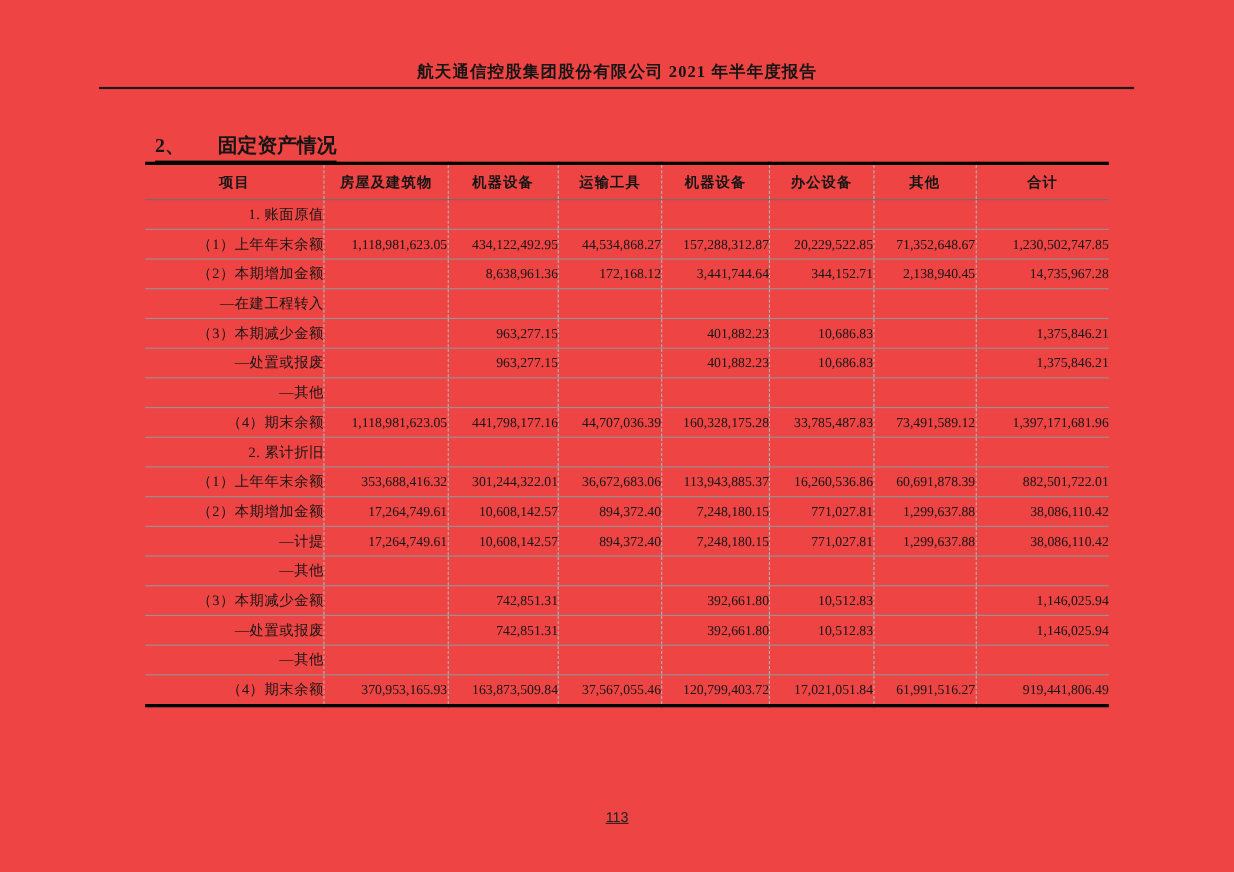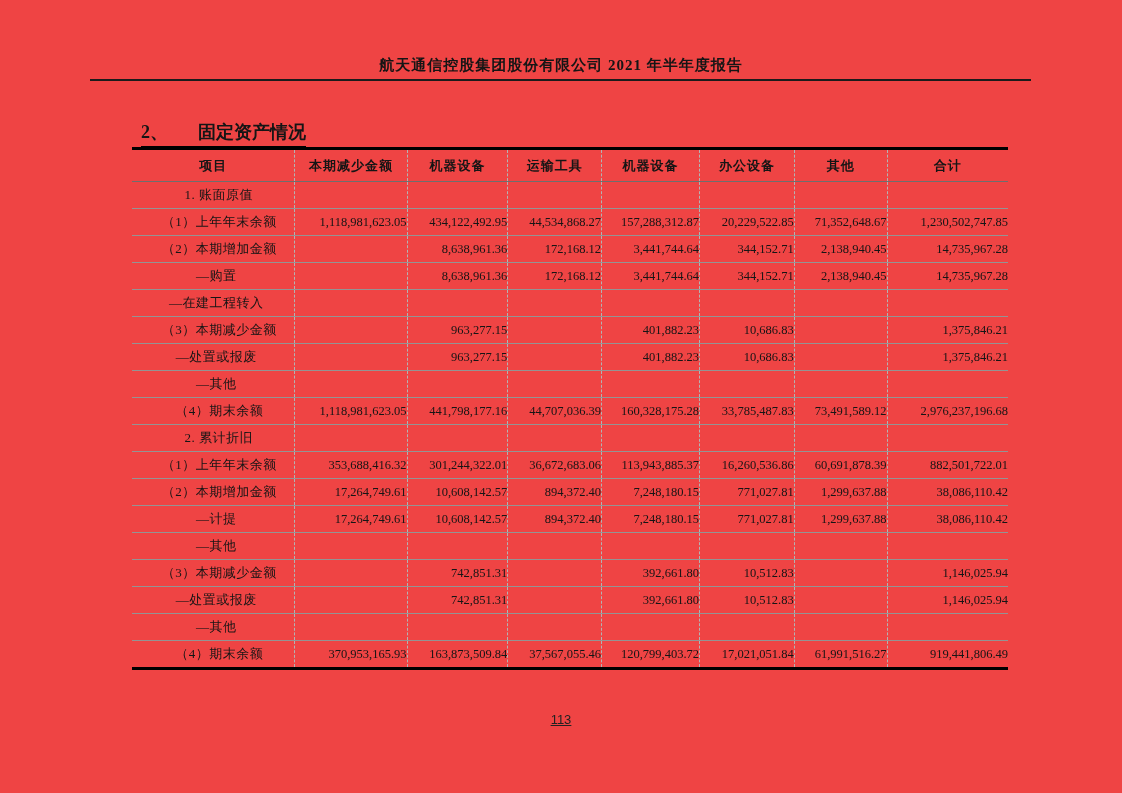--- a/index.html
+++ b/index.html
@@ -77,36 +77,36 @@
     overflow: hidden;
   }
   table.assets tr:last-child td {
     border-bottom: none;
   }
   table.assets th + th,
   table.assets td + td {
     border-left: 1px dashed #b3b3b3;
   }
   td.label {
-    text-align: center;
+    text-align: right;
     padding-left: 12px;
     letter-spacing: 0.5px;
     font-family: Liberation Serif, serif;
   }
   td.label.section { padding-left: 11px; }
   td.label.item    { padding-left: 12px; }
   td.label.sub     { padding-left: 6px;  }
   td.num {
     text-align: right;
     padding-right: 7px;
     font-size: 12.5px;
   }
   .page-number {
     position: absolute;
-    top: 712px;
+    top: 735px;
     left: 0;
     width: 100%;
     text-align: center;
     font-family: "Liberation Sans", "DejaVu Sans", sans-serif;
     font-size: 13px;
     color: #222;
     text-decoration: underline;
   }
 </style>
 </head>
@@ -131,21 +131,21 @@
       <col style="width:11.5%">
       <col style="width:10.7%">
       <col style="width:11.2%">
       <col style="width:10.8%">
       <col style="width:10.6%">
       <col style="width:13.8%">
     </colgroup>
     <thead>
       <tr>
           <th>项目</th>
-          <th>本期减少金额</th>
+          <th>房屋及建筑物</th>
           <th>机器设备</th>
           <th>运输工具</th>
           <th>机器设备</th>
           <th>办公设备</th>
           <th>其他</th>
           <th>合计</th>
         </tr>
     </thead>
     <tbody>
         <tr>
@@ -172,30 +172,20 @@
           <td class="label item">（2）本期增加金额</td>
           <td class="num"></td>
           <td class="num">8,638,961.36</td>
           <td class="num">172,168.12</td>
           <td class="num">3,441,744.64</td>
           <td class="num">344,152.71</td>
           <td class="num">2,138,940.45</td>
           <td class="num">14,735,967.28</td>
         </tr>
         <tr>
-          <td class="label sub">—购置</td>
-          <td class="num"></td>
-          <td class="num">8,638,961.36</td>
-          <td class="num">172,168.12</td>
-          <td class="num">3,441,744.64</td>
-          <td class="num">344,152.71</td>
-          <td class="num">2,138,940.45</td>
-          <td class="num">14,735,967.28</td>
-        </tr>
-        <tr>
           <td class="label sub">—在建工程转入</td>
           <td class="num"></td>
           <td class="num"></td>
           <td class="num"></td>
           <td class="num"></td>
           <td class="num"></td>
           <td class="num"></td>
           <td class="num"></td>
         </tr>
         <tr>
@@ -229,21 +219,21 @@
           <td class="num"></td>
         </tr>
         <tr>
           <td class="label item">（4）期末余额</td>
           <td class="num">1,118,981,623.05</td>
           <td class="num">441,798,177.16</td>
           <td class="num">44,707,036.39</td>
           <td class="num">160,328,175.28</td>
           <td class="num">33,785,487.83</td>
           <td class="num">73,491,589.12</td>
-          <td class="num">2,976,237,196.68</td>
+          <td class="num">1,397,171,681.96</td>
         </tr>
         <tr>
           <td class="label section">2. 累计折旧</td>
           <td class="num"></td>
           <td class="num"></td>
           <td class="num"></td>
           <td class="num"></td>
           <td class="num"></td>
           <td class="num"></td>
           <td class="num"></td>

